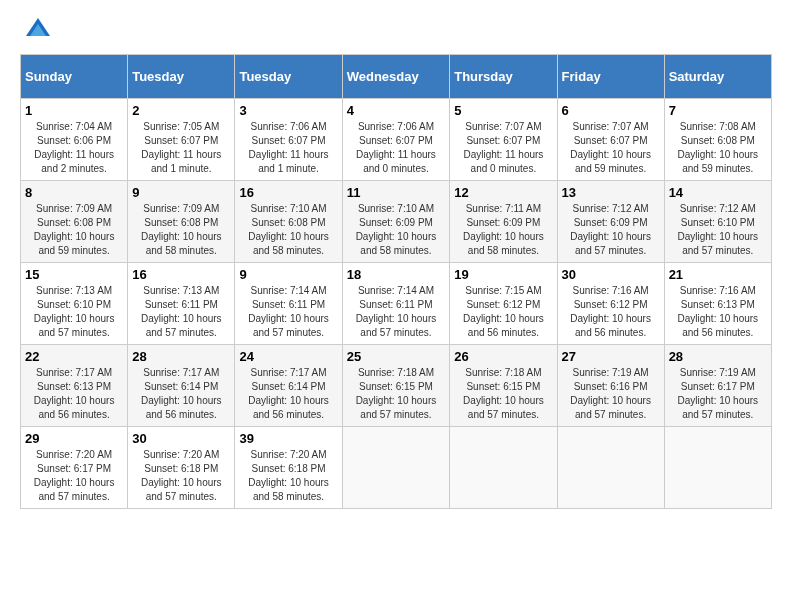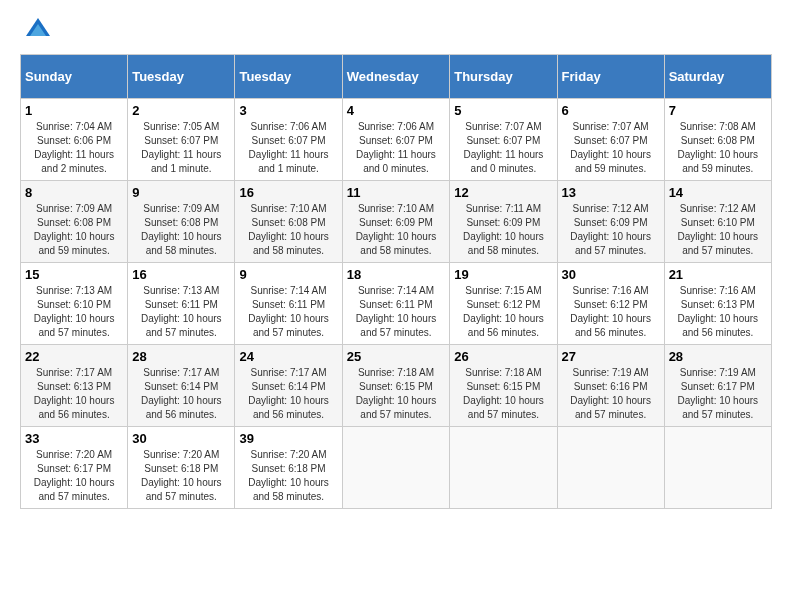--- a/index.html
+++ b/index.html
@@ -354,21 +354,21 @@
         <span class="day-num">28</span>
         <div class="day-info">
           Sunrise: 7:19 AM<br>
           Sunset: 6:17 PM<br>
           Daylight: 10 hours and 57 minutes.
         </div>
       </td>
       </tr>
       <tr>
         <td>
-        <span class="day-num">33</span>
+        <span class="day-num">29</span>
         <div class="day-info">
           Sunrise: 7:20 AM<br>
           Sunset: 6:17 PM<br>
           Daylight: 10 hours and 57 minutes.
         </div>
       </td>
         <td>
         <span class="day-num">30</span>
         <div class="day-info">
           Sunrise: 7:20 AM<br>

